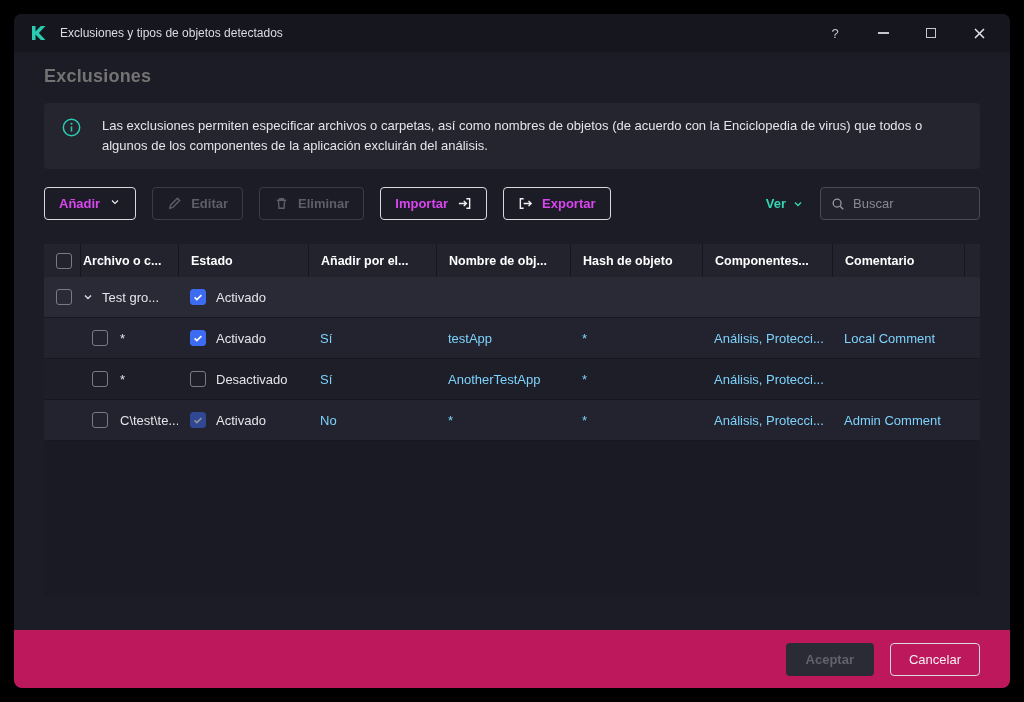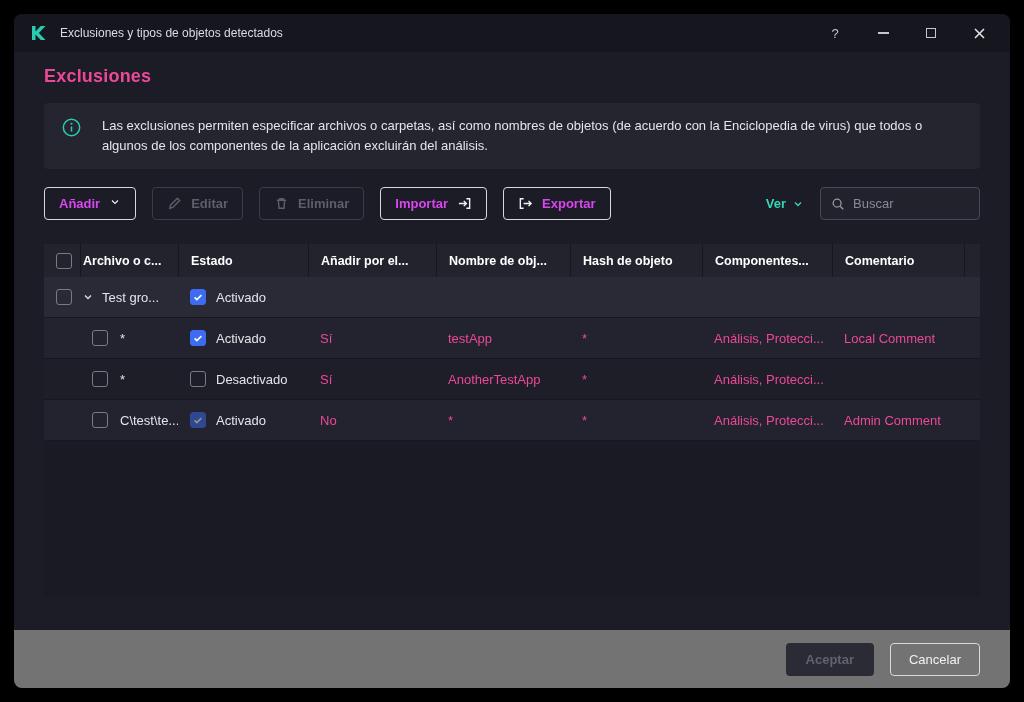--- a/index.html
+++ b/index.html
@@ -23,21 +23,21 @@
   .tb-title { margin-left:12px; font-size:12px; color:#DCDCE4; }
   .win-controls { margin-left:auto; display:flex; align-items:center; gap:14px; }
   .win-btn { width:34px; height:30px; display:flex; align-items:center; justify-content:center; color:#C6C6D0; cursor:default; }
   .win-btn.help { font-size:13px; }
   .min-line { width:11px; height:2px; background:#C6C6D0; }
   .max-box { width:10px; height:10px; border:1.5px solid #C6C6D0; }
   .close-x svg { width:11px; height:11px; stroke:#E4E4EA; stroke-width:1.5; fill:none; }
 
   
   .content { flex:1; display:flex; flex-direction:column; padding:0 30px; min-height:0; }
-  h1.page-title { margin-top:14px; font-size:18px; font-weight:700; color:#ec4899; letter-spacing:.2px; }
+  h1.page-title { margin-top:14px; font-size:18px; font-weight:700; color:#737373; letter-spacing:.2px; }
 
   .infobox {
     margin-top:16px; background:#25252F; border-radius:4px;
     padding:13px 18px; display:flex; gap:21px; align-items:flex-start;
   }
   .info-icon { flex-shrink:0; margin-top:2px; }
   .info-icon svg { width:19px; height:19px; stroke:#29CCB1; fill:none; stroke-width:1.6; }
   .info-icon svg .dot { fill:#29CCB1; stroke:none; }
   .info-text { font-size:13px; line-height:1.55; color:#E4E4EA; max-width:880px; }
 
@@ -99,24 +99,24 @@
   }
   .cb svg { width:12px; height:12px; stroke:#FFFFFF; stroke-width:2.2; fill:none; display:none; }
   .cb.checked { background:#3D6BF2; border-color:#3D6BF2; }
   .cb.checked svg { display:block; }
   .cb.dim { opacity:.5; }
   .status-cell .cb { margin-right:10px; }
 
   .group-chevron { margin-right:8px; display:inline-flex; }
   .group-chevron svg { width:12px; height:12px; stroke:#DCDCE4; stroke-width:1.8; fill:none; }
 
-  .muted { color:#ec4899; }
-
-  
-  .footer { height:58px; background:#737373; display:flex; align-items:center; justify-content:flex-end; gap:16px; padding:0 30px; flex-shrink:0; }
+  .muted { color:#7dd3fc; }
+
+  
+  .footer { height:58px; background:#be185d; display:flex; align-items:center; justify-content:flex-end; gap:16px; padding:0 30px; flex-shrink:0; }
   .btn-accept {
     height:33px; padding:0 20px; border:none; border-radius:4px;
     background:#2B2B35; color:#62626E; font-size:13px; font-weight:700; cursor:default;
     font-family:"Liberation Sans", sans-serif;
   }
   .btn-cancel {
     height:33px; padding:0 18px; border:1px solid #D8D8DE; border-radius:4px;
     background:transparent; color:#F2F2F6; font-size:13px; font-weight:400; cursor:pointer;
     font-family:"Liberation Sans", sans-serif;
   }

